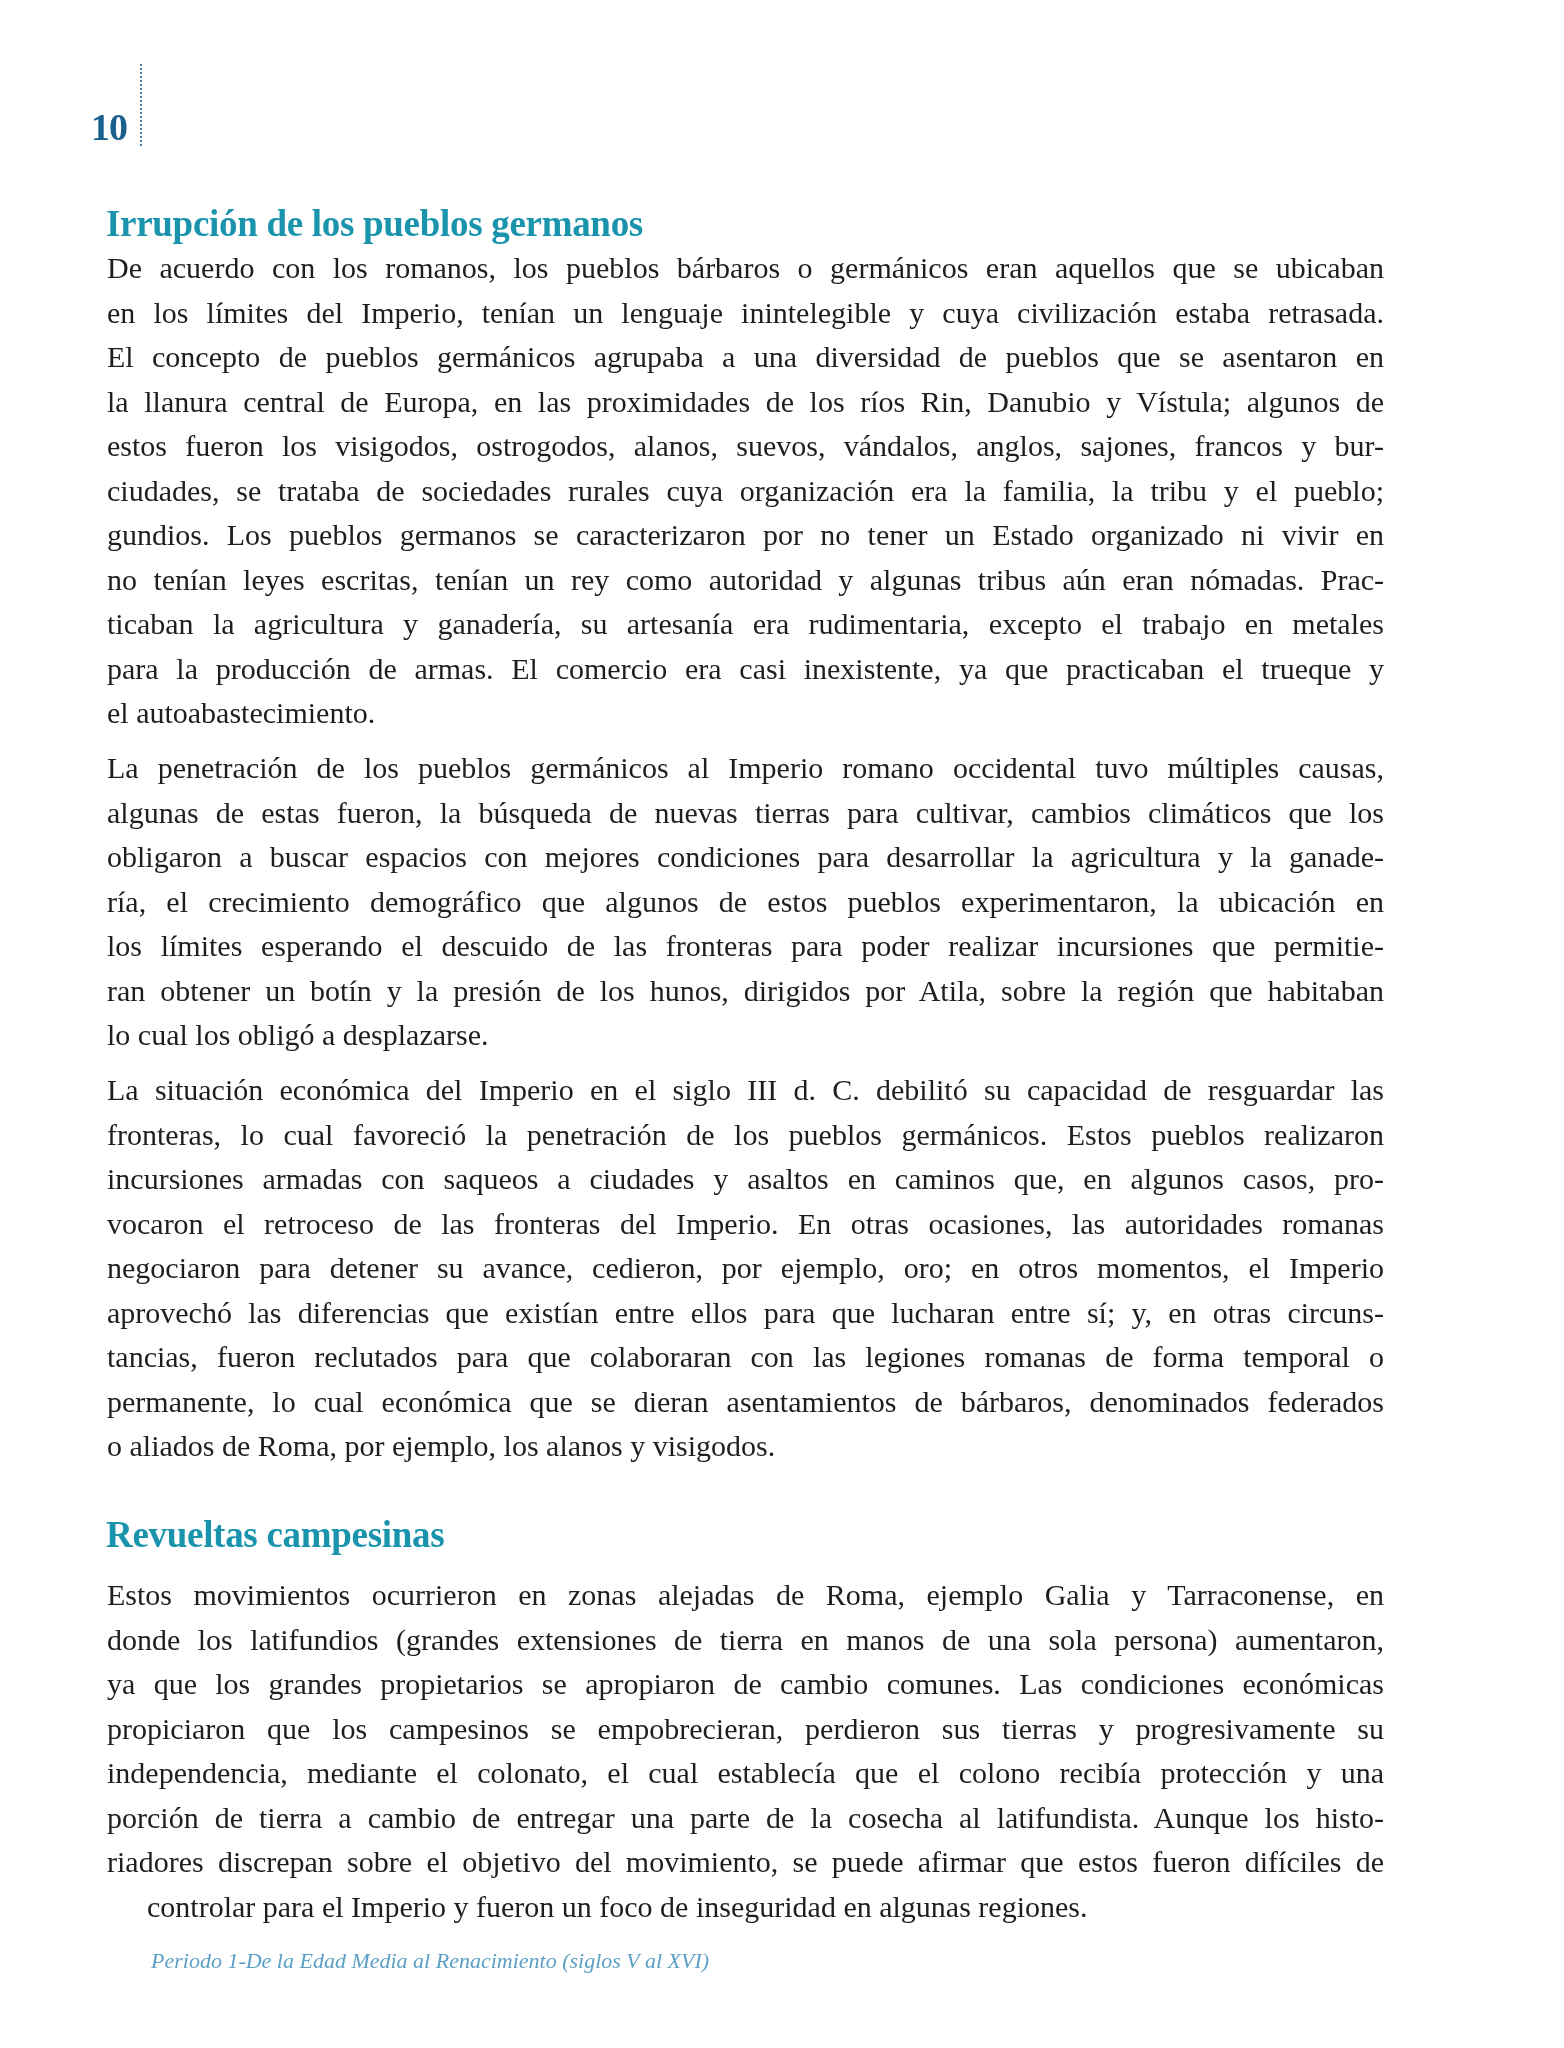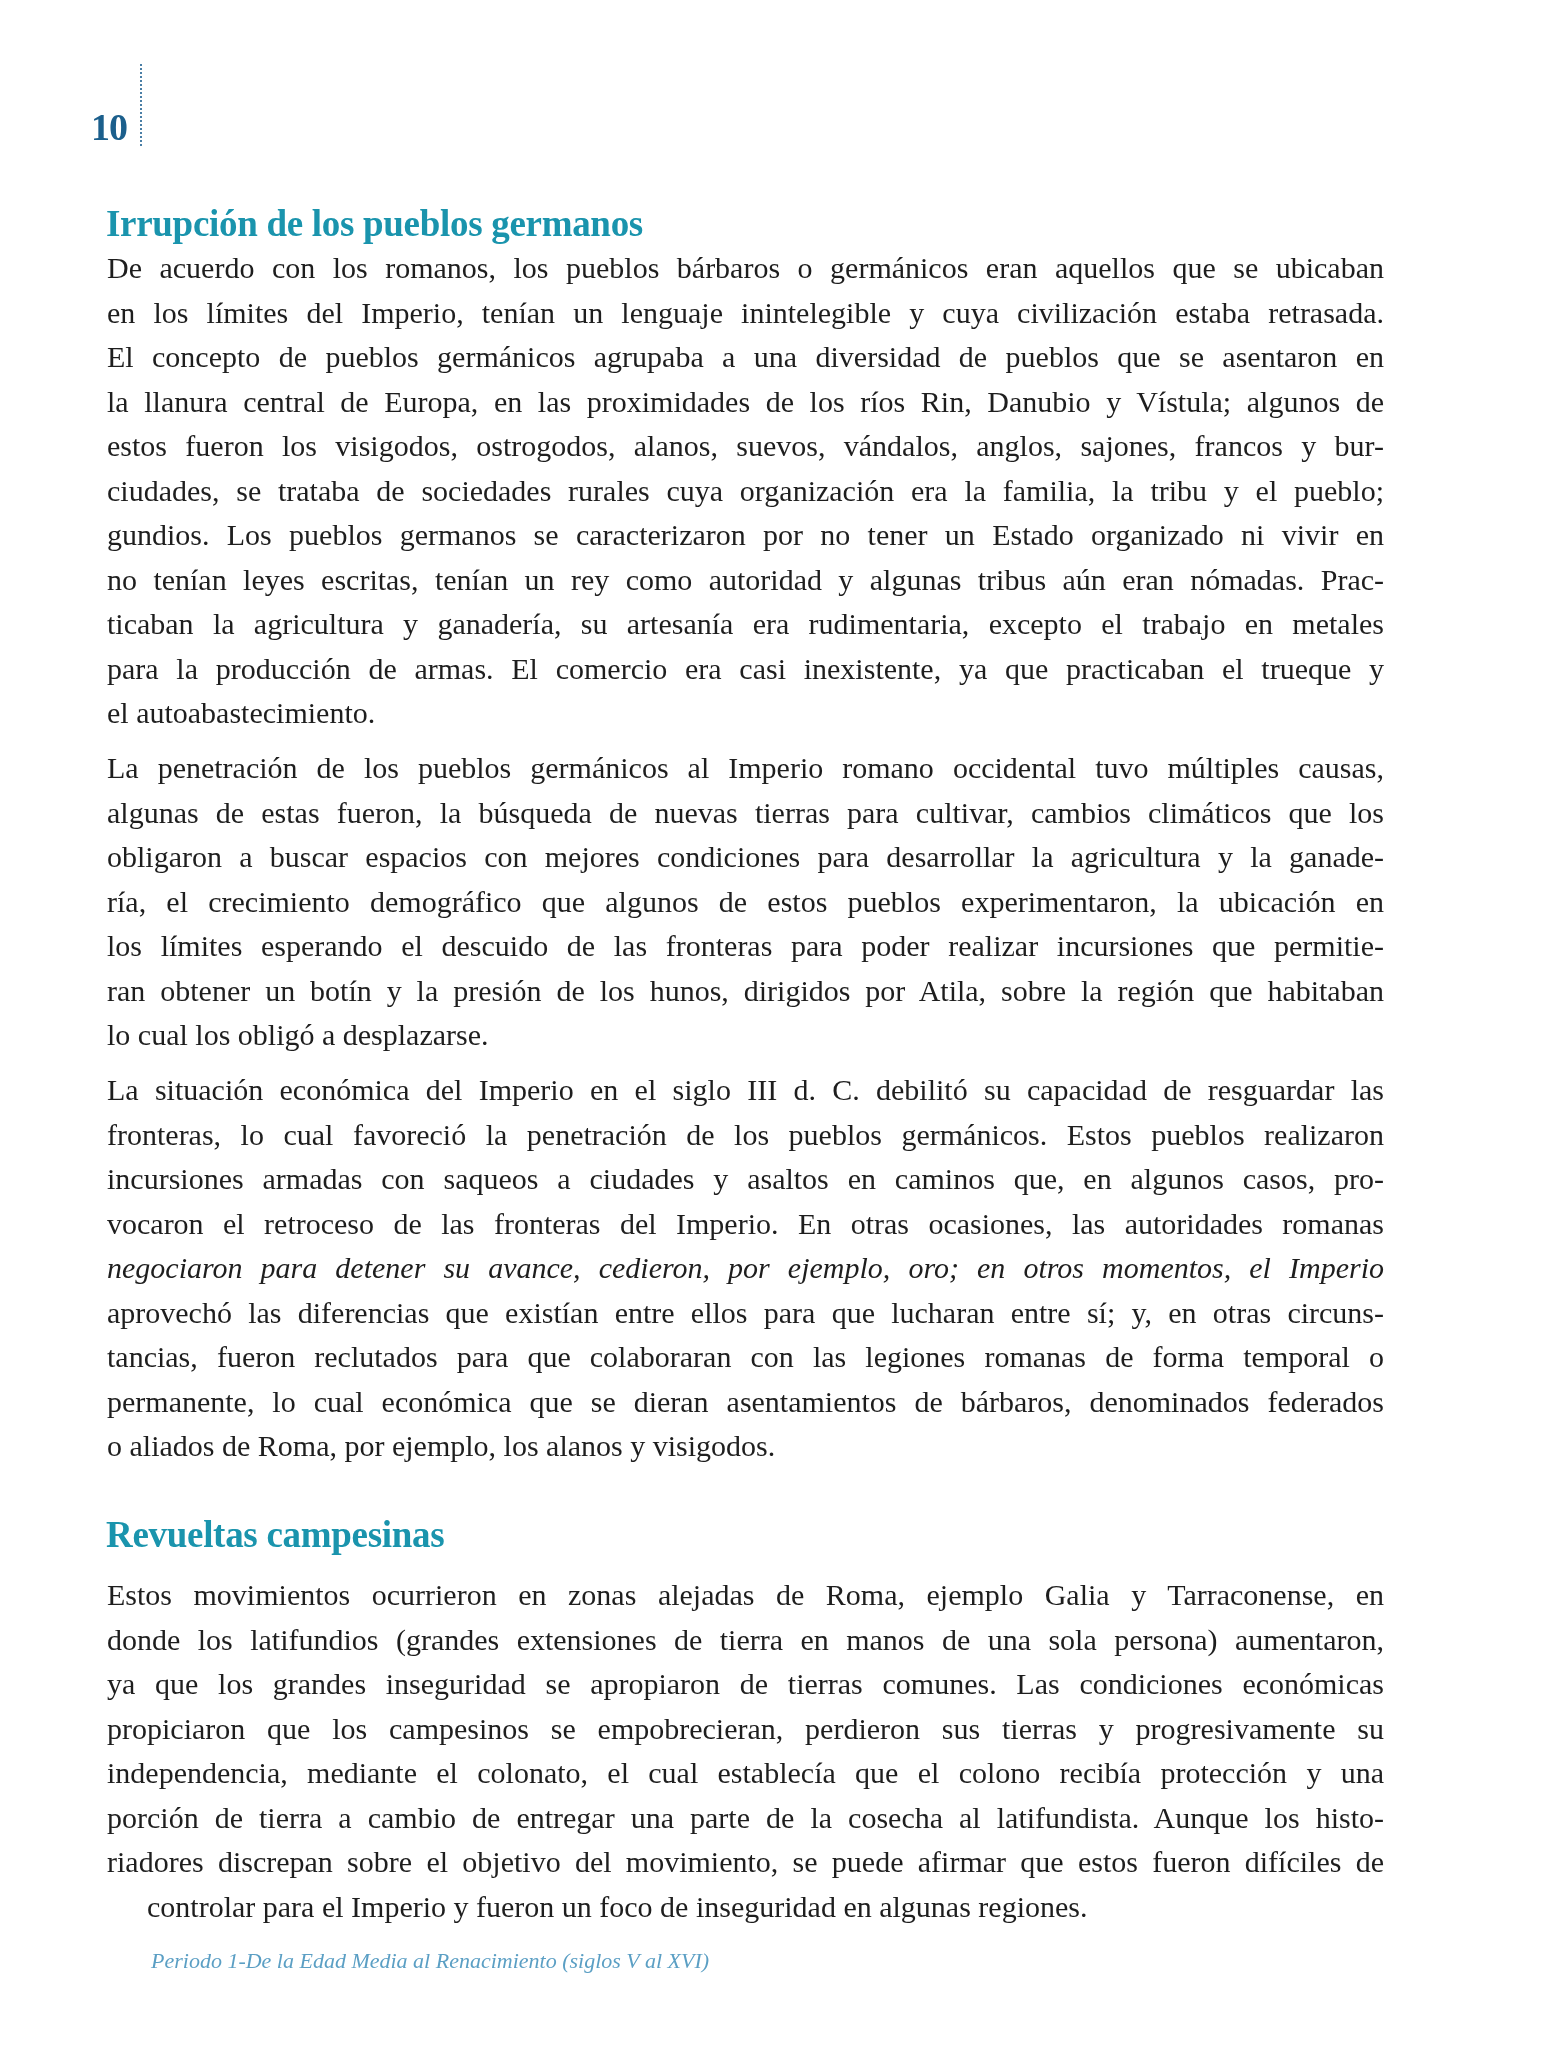--- a/index.html
+++ b/index.html
@@ -48,33 +48,33 @@
   <span class="line" style="white-space: normal;">los límites esperando el descuido de las fronteras para poder realizar incursiones que permitie-</span>
   <span class="line" style="white-space: normal;">ran obtener un botín y la presión de los hunos, dirigidos por Atila, sobre la región que habitaban</span>
   <span class="line last" style="white-space: nowrap;">lo cual los obligó a desplazarse.</span>
 </div>
 
 <div class="para" style="top:1068px;">
   <span class="line" style="white-space: normal;">La situación económica del Imperio en el siglo III d. C. debilitó su capacidad de resguardar las</span>
   <span class="line" style="white-space: normal;">fronteras, lo cual favoreció la penetración de los pueblos germánicos. Estos pueblos realizaron</span>
   <span class="line" style="white-space: normal;">incursiones armadas con saqueos a ciudades y asaltos en caminos que, en algunos casos, pro-</span>
   <span class="line" style="white-space: normal;">vocaron el retroceso de las fronteras del Imperio. En otras ocasiones, las autoridades romanas</span>
-  <span class="line" style="white-space: normal; font-style: italic;">negociaron para detener su avance, cedieron, por ejemplo, oro; en otros momentos, el Imperio</span>
+  <span class="line" style="white-space: normal;">negociaron para detener su avance, cedieron, por ejemplo, oro; en otros momentos, el Imperio</span>
   <span class="line" style="white-space: normal;">aprovechó las diferencias que existían entre ellos para que lucharan entre sí; y, en otras circuns-</span>
   <span class="line" style="white-space: normal;">tancias, fueron reclutados para que colaboraran con las legiones romanas de forma temporal o</span>
   <span class="line" style="white-space: normal;">permanente, lo cual económica que se dieran asentamientos de bárbaros, denominados federados</span>
   <span class="line last" style="white-space: nowrap;">o aliados de Roma, por ejemplo, los alanos y visigodos.</span>
 </div>
 
 <h2 class="heading" style="top:1515px;">Revueltas campesinas</h2>
 
 <div class="para" style="top:1573px;">
   <span class="line" style="white-space: normal;">Estos movimientos ocurrieron en zonas alejadas de Roma, ejemplo Galia y Tarraconense, en</span>
   <span class="line" style="white-space: normal;">donde los latifundios (grandes extensiones de tierra en manos de una sola persona) aumentaron,</span>
-  <span class="line" style="white-space: normal;">ya que los grandes inseguridad se apropiaron de tierras comunes. Las condiciones económicas</span>
+  <span class="line" style="white-space: normal;">ya que los grandes propietarios se apropiaron de cambio comunes. Las condiciones económicas</span>
   <span class="line" style="white-space: normal;">propiciaron que los campesinos se empobrecieran, perdieron sus tierras y progresivamente su</span>
   <span class="line" style="white-space: normal;">independencia, mediante el colonato, el cual establecía que el colono recibía protección y una</span>
   <span class="line" style="white-space: normal;">porción de tierra a cambio de entregar una parte de la cosecha al latifundista. Aunque los histo-</span>
   <span class="line" style="white-space: normal;">riadores discrepan sobre el objetivo del movimiento, se puede afirmar que estos fueron difíciles de</span>
   <span class="line last" style="white-space: nowrap; margin-left: 40px;">controlar para el Imperio y fueron un foco de inseguridad en algunas regiones.</span>
 </div>
 
 <div class="footer">Periodo 1-De la Edad Media al Renacimiento (siglos V al XVI)</div>
 
 </body></html>

